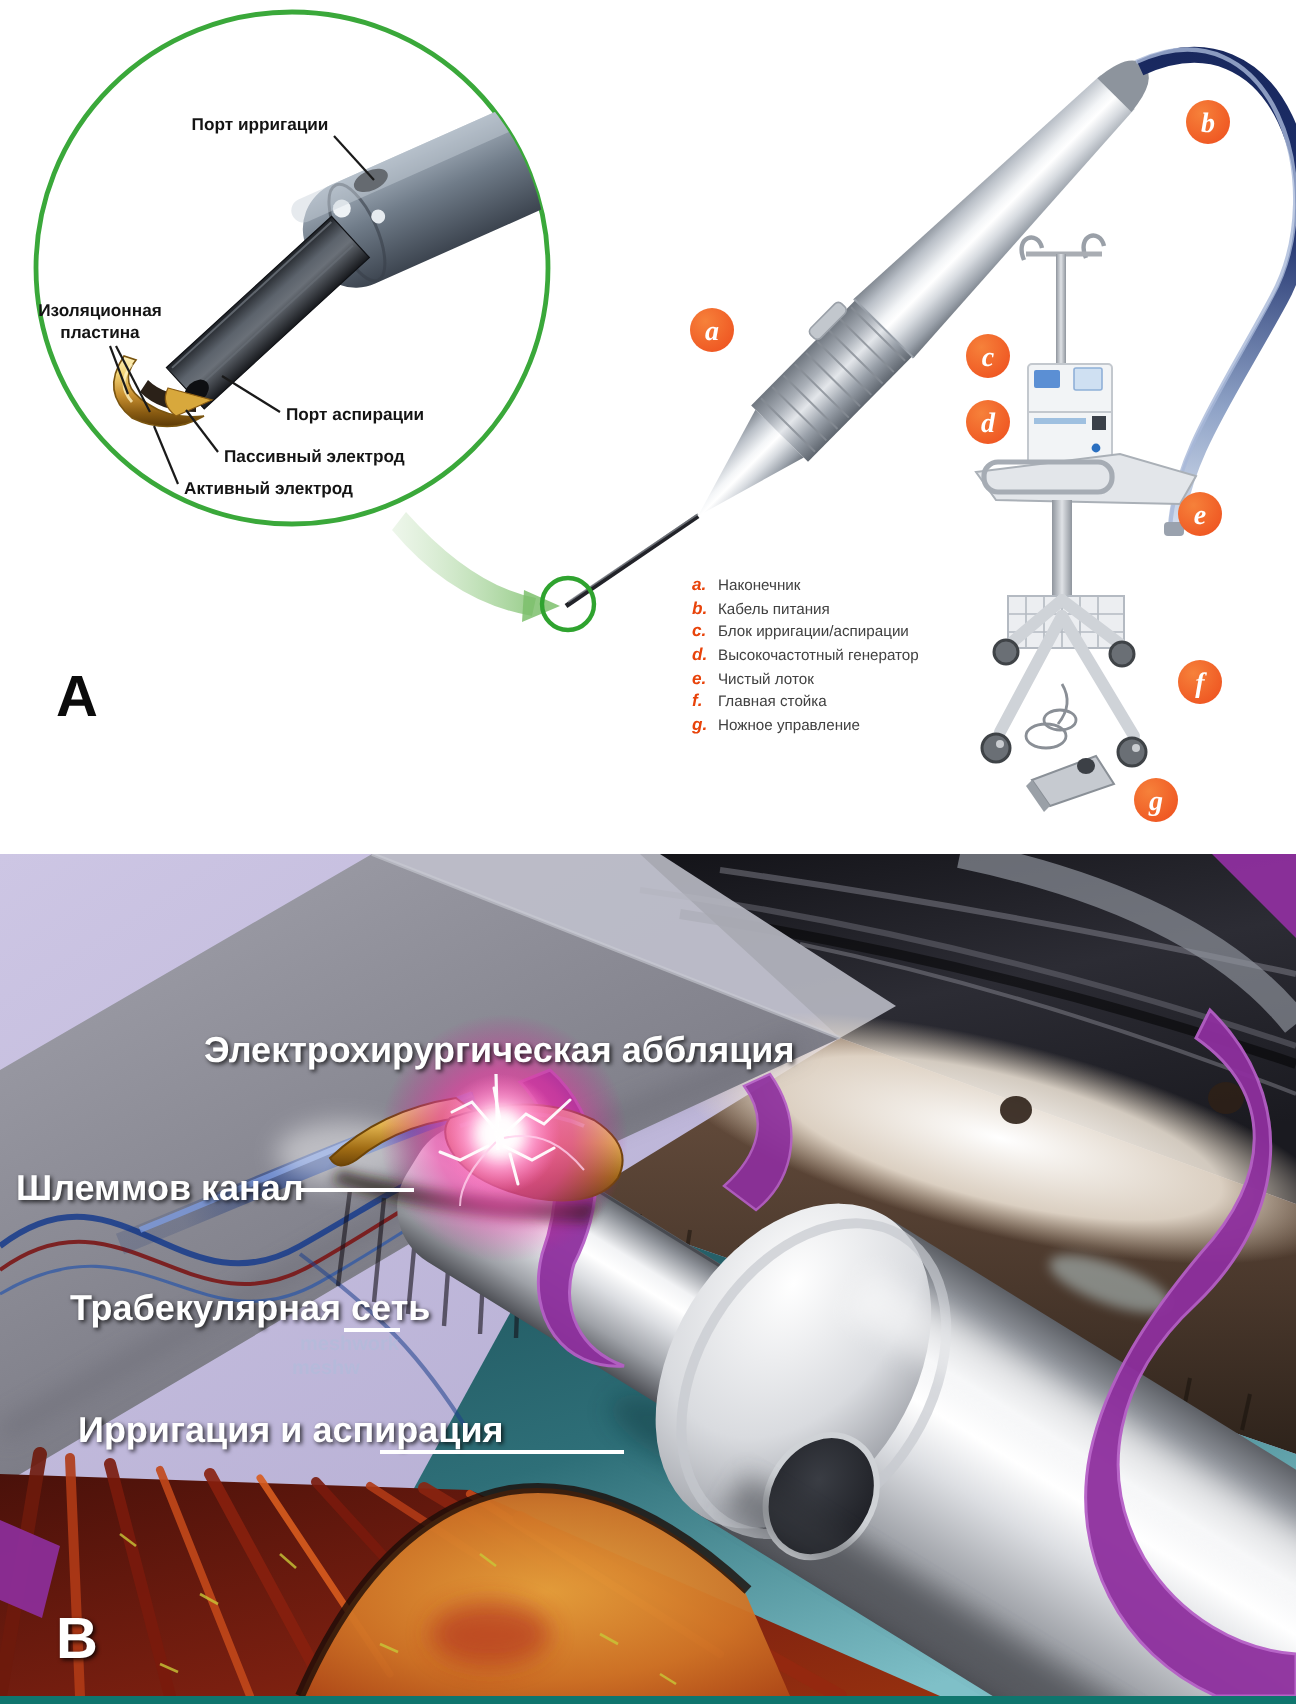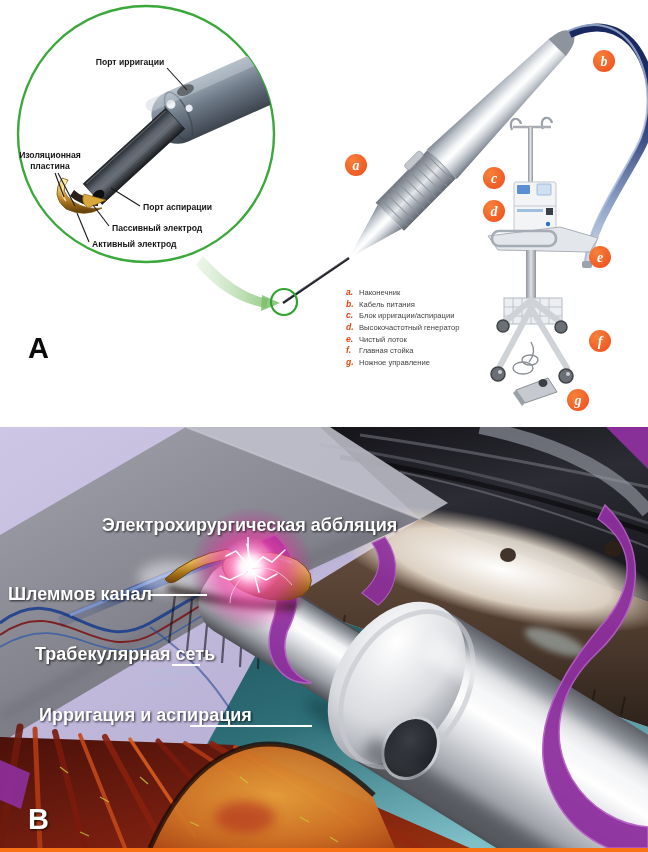--- a/index.html
+++ b/index.html
@@ -1,16 +1,16 @@
 <!DOCTYPE html>
 <html><head>
 <meta charset="utf-8">
 <style>
   html,body{margin:0;padding:0;background:#fff;}
-  .stage{position:relative;width:648px;height:852px;background:#f97316;overflow:hidden;
+  .stage{position:relative;width:648px;height:852px;background:#0f766e;overflow:hidden;
          font-family:"Liberation Sans",sans-serif;}
   svg{position:absolute;left:0;display:block;}
   #panelA{top:0;}
   #panelB{top:427px;}
   .inset-label{font-family:"Liberation Sans",sans-serif;font-weight:bold;font-size:8.6px;fill:#141414;}
   .legend-letter{font-family:"Liberation Sans",sans-serif;font-weight:bold;font-style:italic;font-size:8.6px;fill:#e8430a;}
   .legend-text{font-family:"Liberation Sans",sans-serif;font-size:7.6px;fill:#414141;}
   .marker-letter{font-family:"Liberation Serif","Liberation Sans",serif;font-weight:bold;font-style:italic;font-size:14px;fill:#ffffff;text-anchor:middle;}
   .panel-letter{font-family:"Liberation Sans",sans-serif;font-weight:bold;font-size:29px;fill:#0b0b0b;}
   .panel-letter-b{font-family:"Liberation Sans",sans-serif;font-weight:bold;font-size:29px;fill:#ffffff;filter:drop-shadow(1px 1px 1px rgba(0,0,0,.8));}

